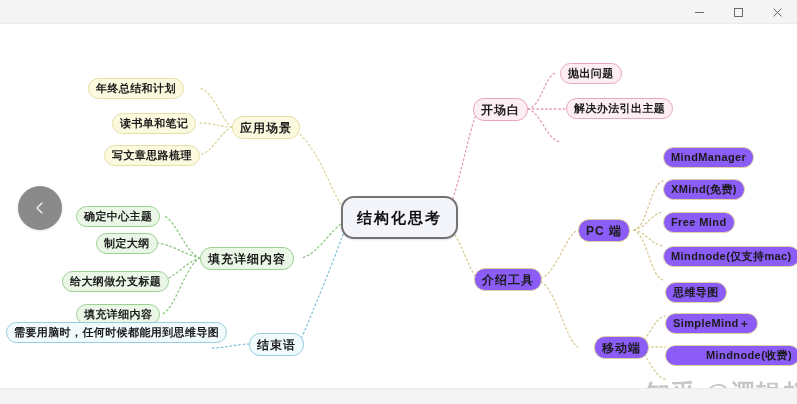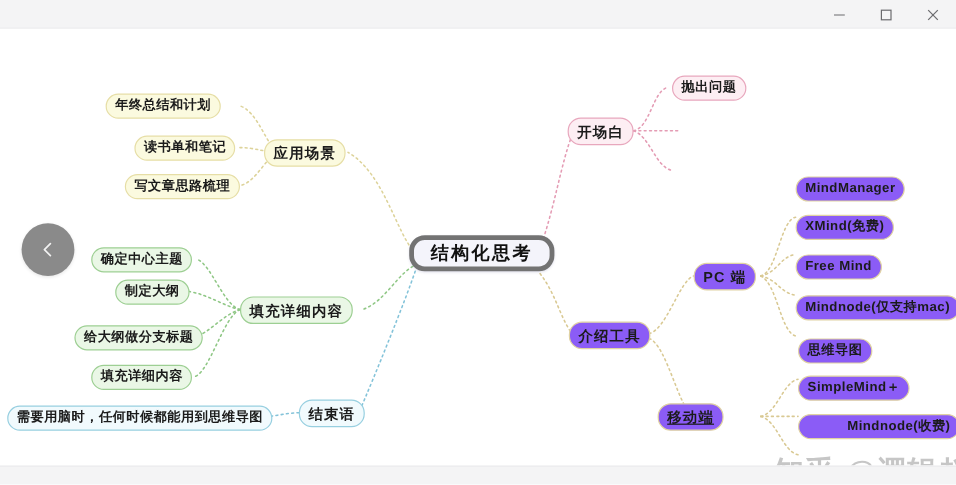--- a/index.html
+++ b/index.html
@@ -79,25 +79,25 @@
     color: #1b1b1b;
     font-size: 11px;
     font-weight: bold;
     line-height: 1;
     letter-spacing: 0.4px;
     padding: 0 7px;
     height: 21px;
   }
   .node.root {
     border-radius: 13px;
-    height: 30px;
+    height: 43px;
     font-size: 15px;
     letter-spacing: 2px;
     padding: 0 14px;
-    border: 4px solid #737373;
+    border: 2px solid #737373;
     background: #f4f4fb;
     box-shadow: 0 1px 2px rgba(90,90,150,0.18);
     color: #111;
   }
   
   .c-yellow { border-color: #e6dea6; background: #fbfadf; }
   .c-green  { border-color: #9dcf93; background: #eaf7e6; text-align: center; }
   .c-blue   { border-color: #97cfe0; background: #f1fafd; }
   .c-pink   { border-color: #e8a7bd; background: #fdeef3; }
   .c-orange { border-color: #e0d2a2; background: #8b5cf6; }
@@ -187,46 +187,47 @@
     </svg>
 
     <div class="back-btn">
       <svg width="16" height="16" viewBox="0 0 16 16">
         <polyline points="10,3 5,8 10,13" fill="none" stroke="#f2f2f2" stroke-width="1.4" stroke-linecap="round" stroke-linejoin="round"></polyline>
       </svg>
     </div>
 
     <div class="node root" style="left:341px; top:172px;">结构化思考</div>
 
-    <div class="node c-yellow node-lg" style="left:220px; top:92px;text-align:right;">应用场景</div>
+    <div class="node c-yellow node-lg" style="left:232px; top:92px;text-align:right;">应用场景</div>
     <div class="node c-yellow" style="left:88px; top:54px;">年终总结和计划</div>
     <div class="node c-yellow" style="left:112px; top:89px;">读书单和笔记</div>
     <div class="node c-yellow" style="left:104px; top:121px;">写文章思路梳理</div>
 
     <div class="node c-green node-lg" style="left:200px; top:223px;">填充详细内容</div>
     <div class="node c-green" style="left:76px; top:182px;">确定中心主题</div>
     <div class="node c-green" style="left:96px; top:209px;">制定大纲</div>
     <div class="node c-green" style="left:62px; top:247px;">给大纲做分支标题</div>
     <div class="node c-green" style="left:76px; top:280px;">填充详细内容</div>
 
     <div class="node c-blue node-lg" style="left:249px; top:309px;">结束语</div>
-    <div class="node c-blue" style="left:6px; top:314px;">需要用脑时，任何时候都能用到思维导图</div>
+    <div class="node c-blue" style="left:6px; top:298px;">需要用脑时，任何时候都能用到思维导图</div>
 
     <div class="node c-pink node-lg" style="left:473px; top:74px;">开场白</div>
     <div class="node c-pink" style="left:560px; top:39px;">抛出问题</div>
+    <div class="node c-pink" style="left:566px; top:74px;">解决办法引出主题</div>
 
     <div class="node c-orange node-lg" style="left:474px; top:244px;">介绍工具</div>
 
     <div class="node c-orange node-lg" style="left:578px; top:195px;">PC 端</div>
     <div class="node c-orange" style="left:663px; top:123px;">MindManager</div>
     <div class="node c-orange" style="left:663px; top:155px;">XMind(免费)</div>
     <div class="node c-orange" style="left:663px; top:188px;">Free Mind</div>
     <div class="node c-orange" style="left:663px; top:222px;">Mindnode(仅支持mac)</div>
 
-    <div class="node c-orange node-lg" style="left:548px; top:312px;text-decoration:underline;">移动端</div>
+    <div class="node c-orange node-lg" style="left:594px; top:312px;">移动端</div>
     <div class="node c-orange" style="left:665px; top:258px;">思维导图</div>
     <div class="node c-orange" style="left:665px; top:289px;">SimpleMind＋</div>
     <div class="node c-orange" style="left:665px; top:321px;padding-left:40px;">Mindnode(收费)</div>
 
     <div class="watermark">知乎 @逻辑赵</div>
 
   </div>
 
   <div class="bottombar"></div>
 

